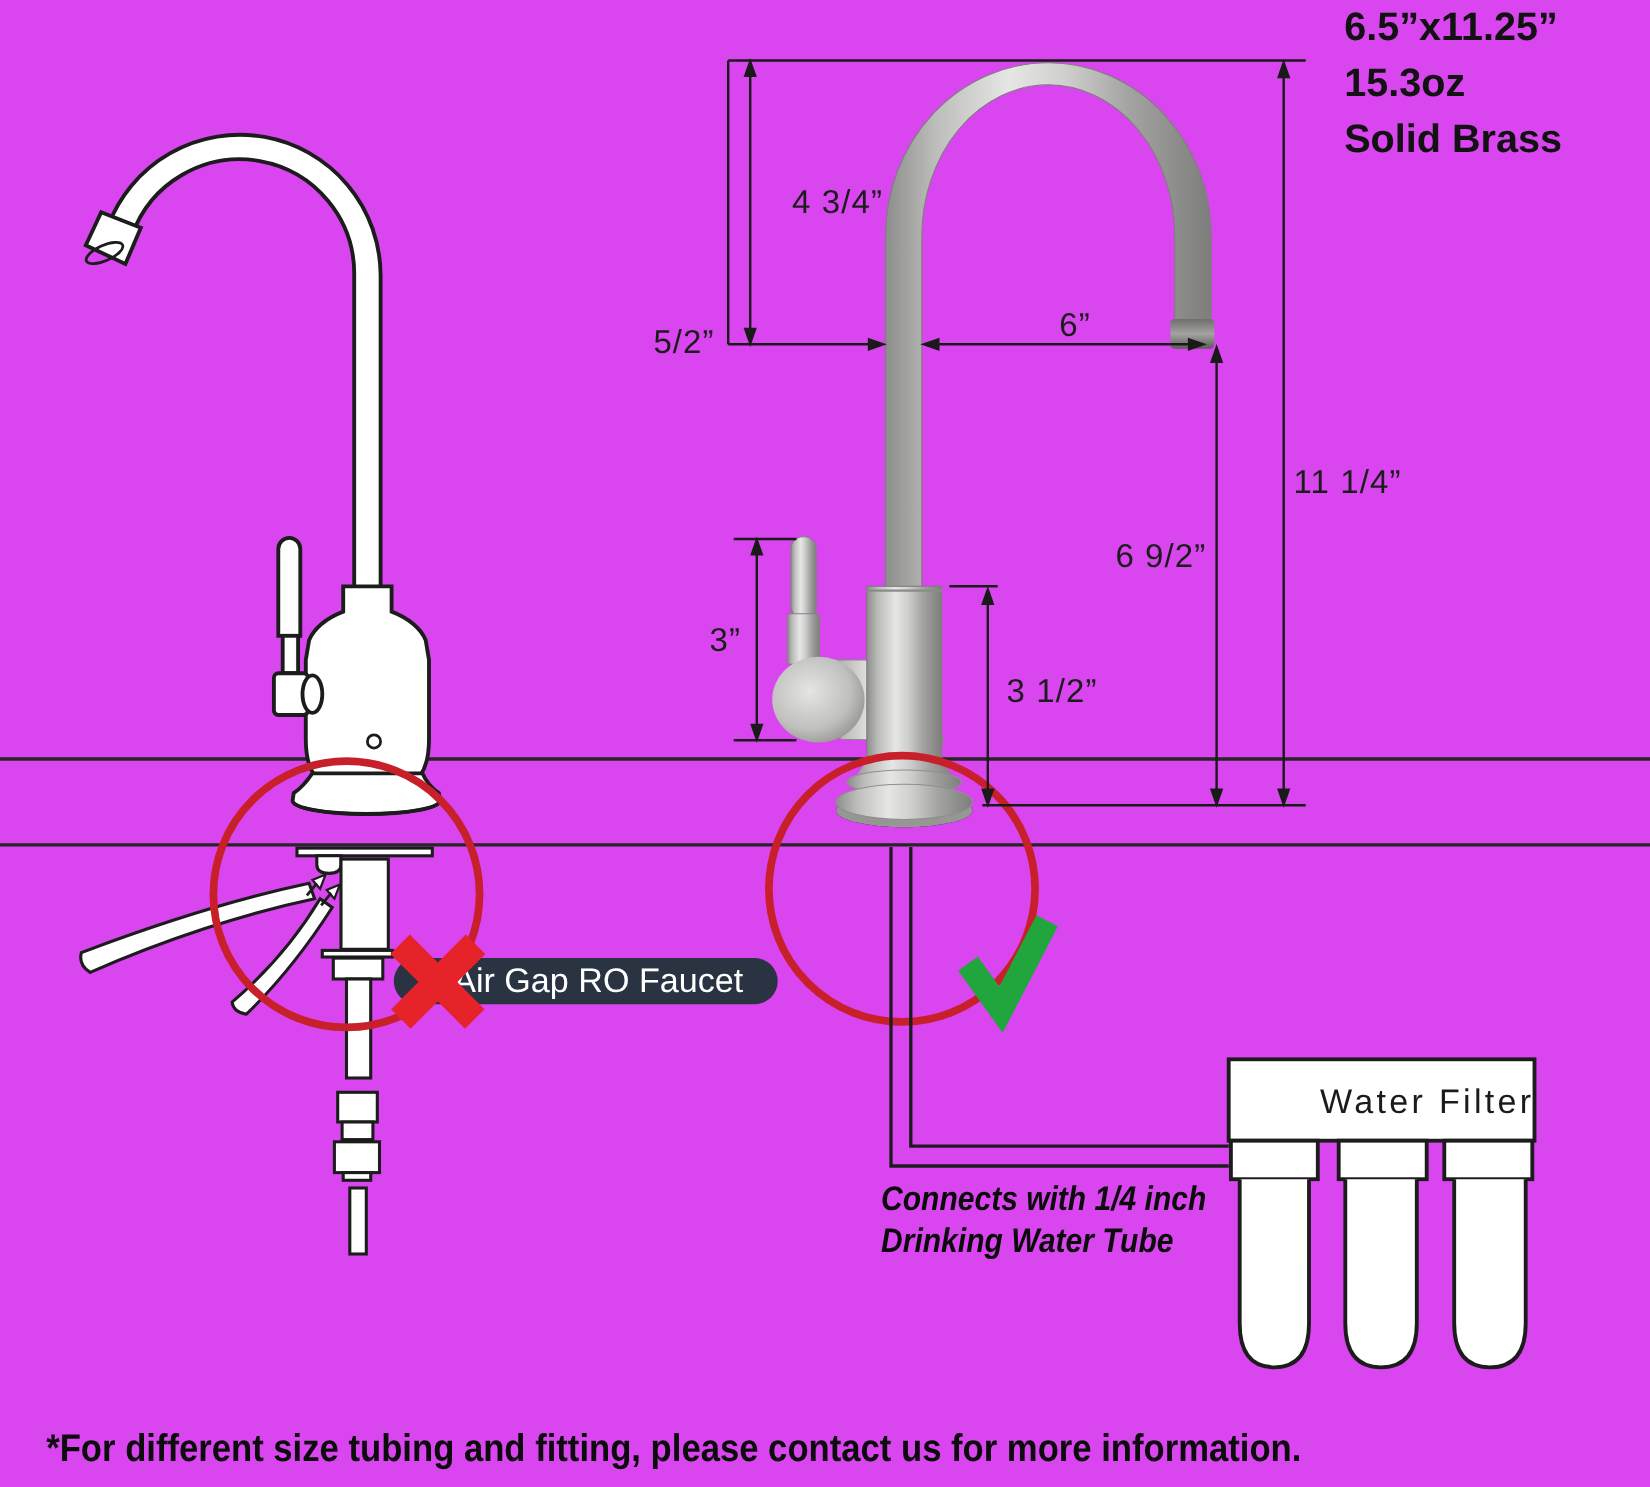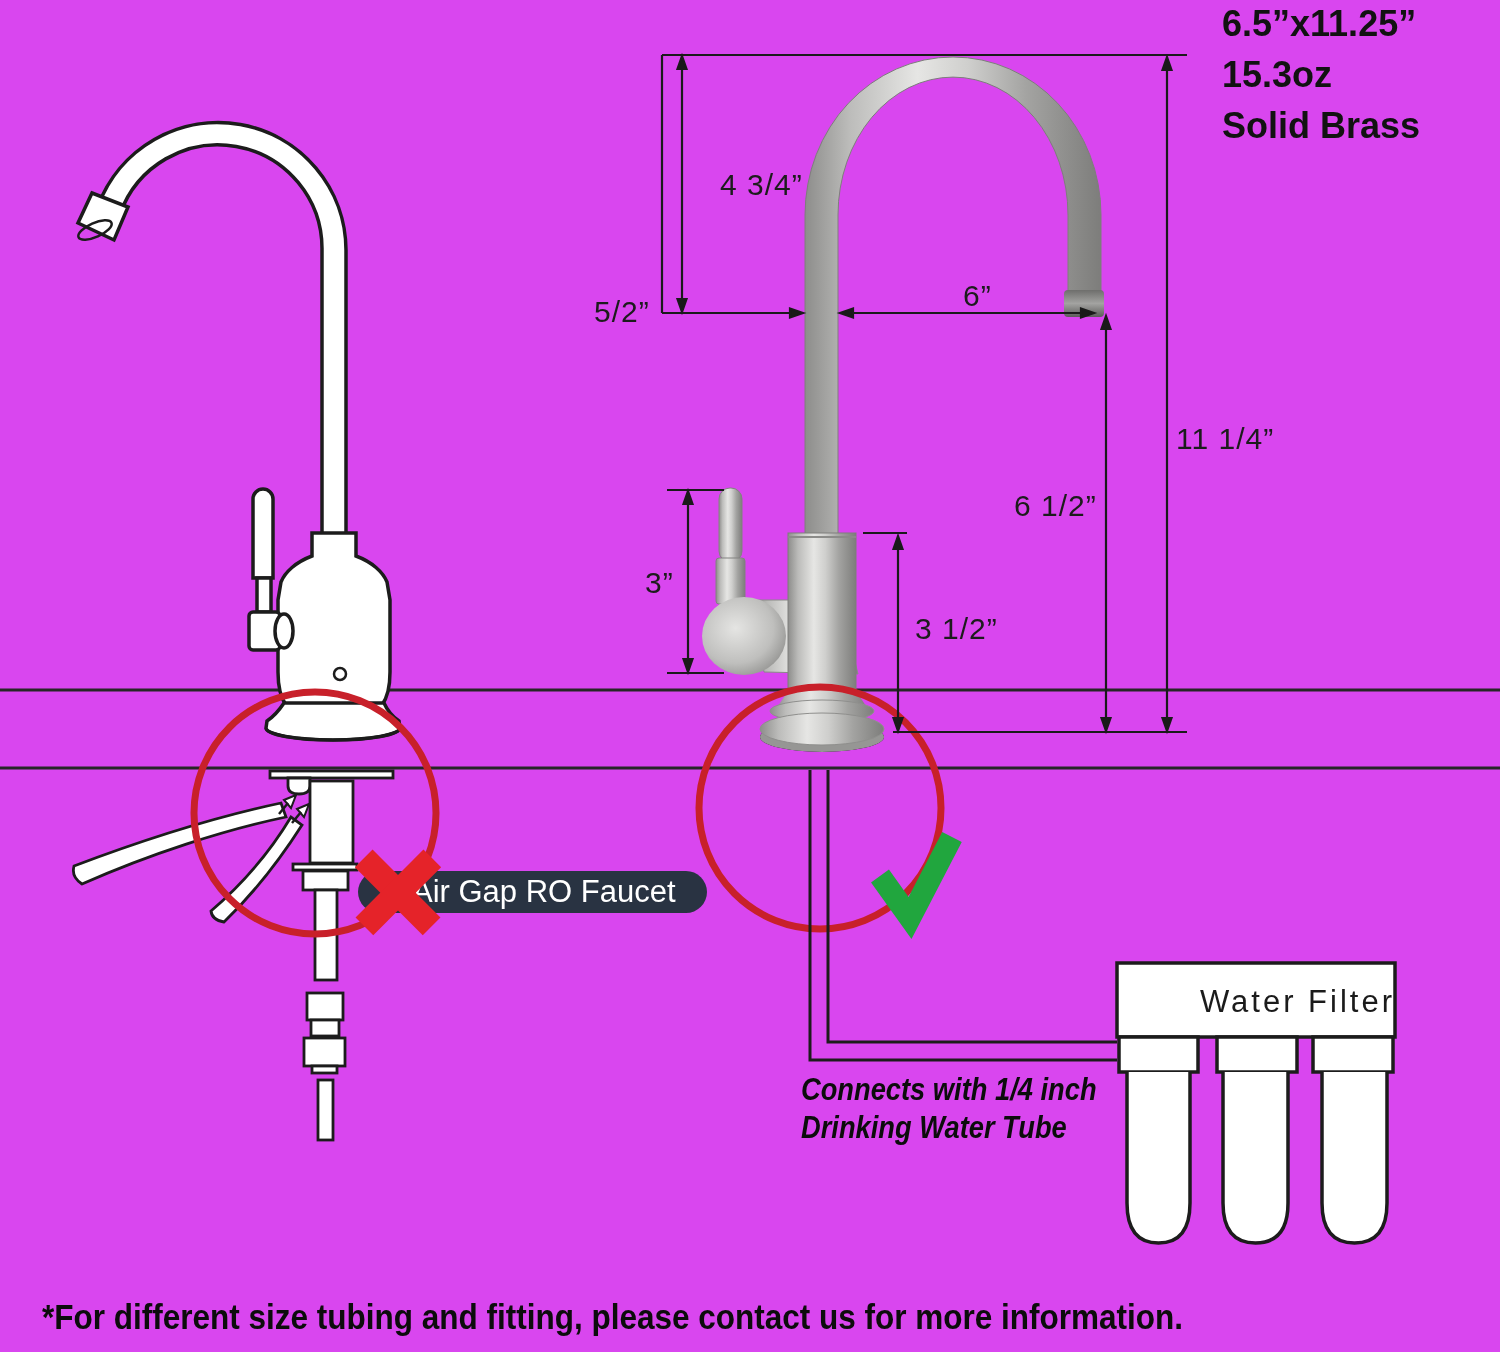--- a/index.html
+++ b/index.html
@@ -178,21 +178,21 @@
   <div class="txt specs">
     <div>6.5”x11.25”</div>
     <div>15.3oz</div>
     <div>Solid Brass</div>
   </div>
 
   <div class="txt dim" style="left:690px;top:168px;margin-left:30px;">4 3/4”</div>
   <div class="txt dim" style="left:594px;top:295px;">5/2”</div>
   <div class="txt dim" style="left:963px;top:279px;">6”</div>
   <div class="txt dim" style="left:1176px;top:387px;margin-top:35px;">11 1/4”</div>
-  <div class="txt dim" style="left:1014px;top:489px;">6 1/2”</div>
+  <div class="txt dim" style="left:1014px;top:489px;">6 9/2”</div>
   <div class="txt dim" style="left:645px;top:566px;">3”</div>
   <div class="txt dim" style="left:915px;top:588px;margin-top:24px;">3 1/2”</div>
 
   <div class="pill" id="pill-airgap">Air Gap RO Faucet</div>
 
   <svg class="icon-svg" style="left:348px;top:844px;" width="100" height="100" viewBox="0 0 100 100">
     <rect x="2" y="36" width="96" height="25" fill="#e52329" transform="rotate(45 50 48)"></rect>
     <rect x="2" y="36" width="96" height="25" fill="#e52329" transform="rotate(-45 50 48)"></rect>
   </svg>
 

